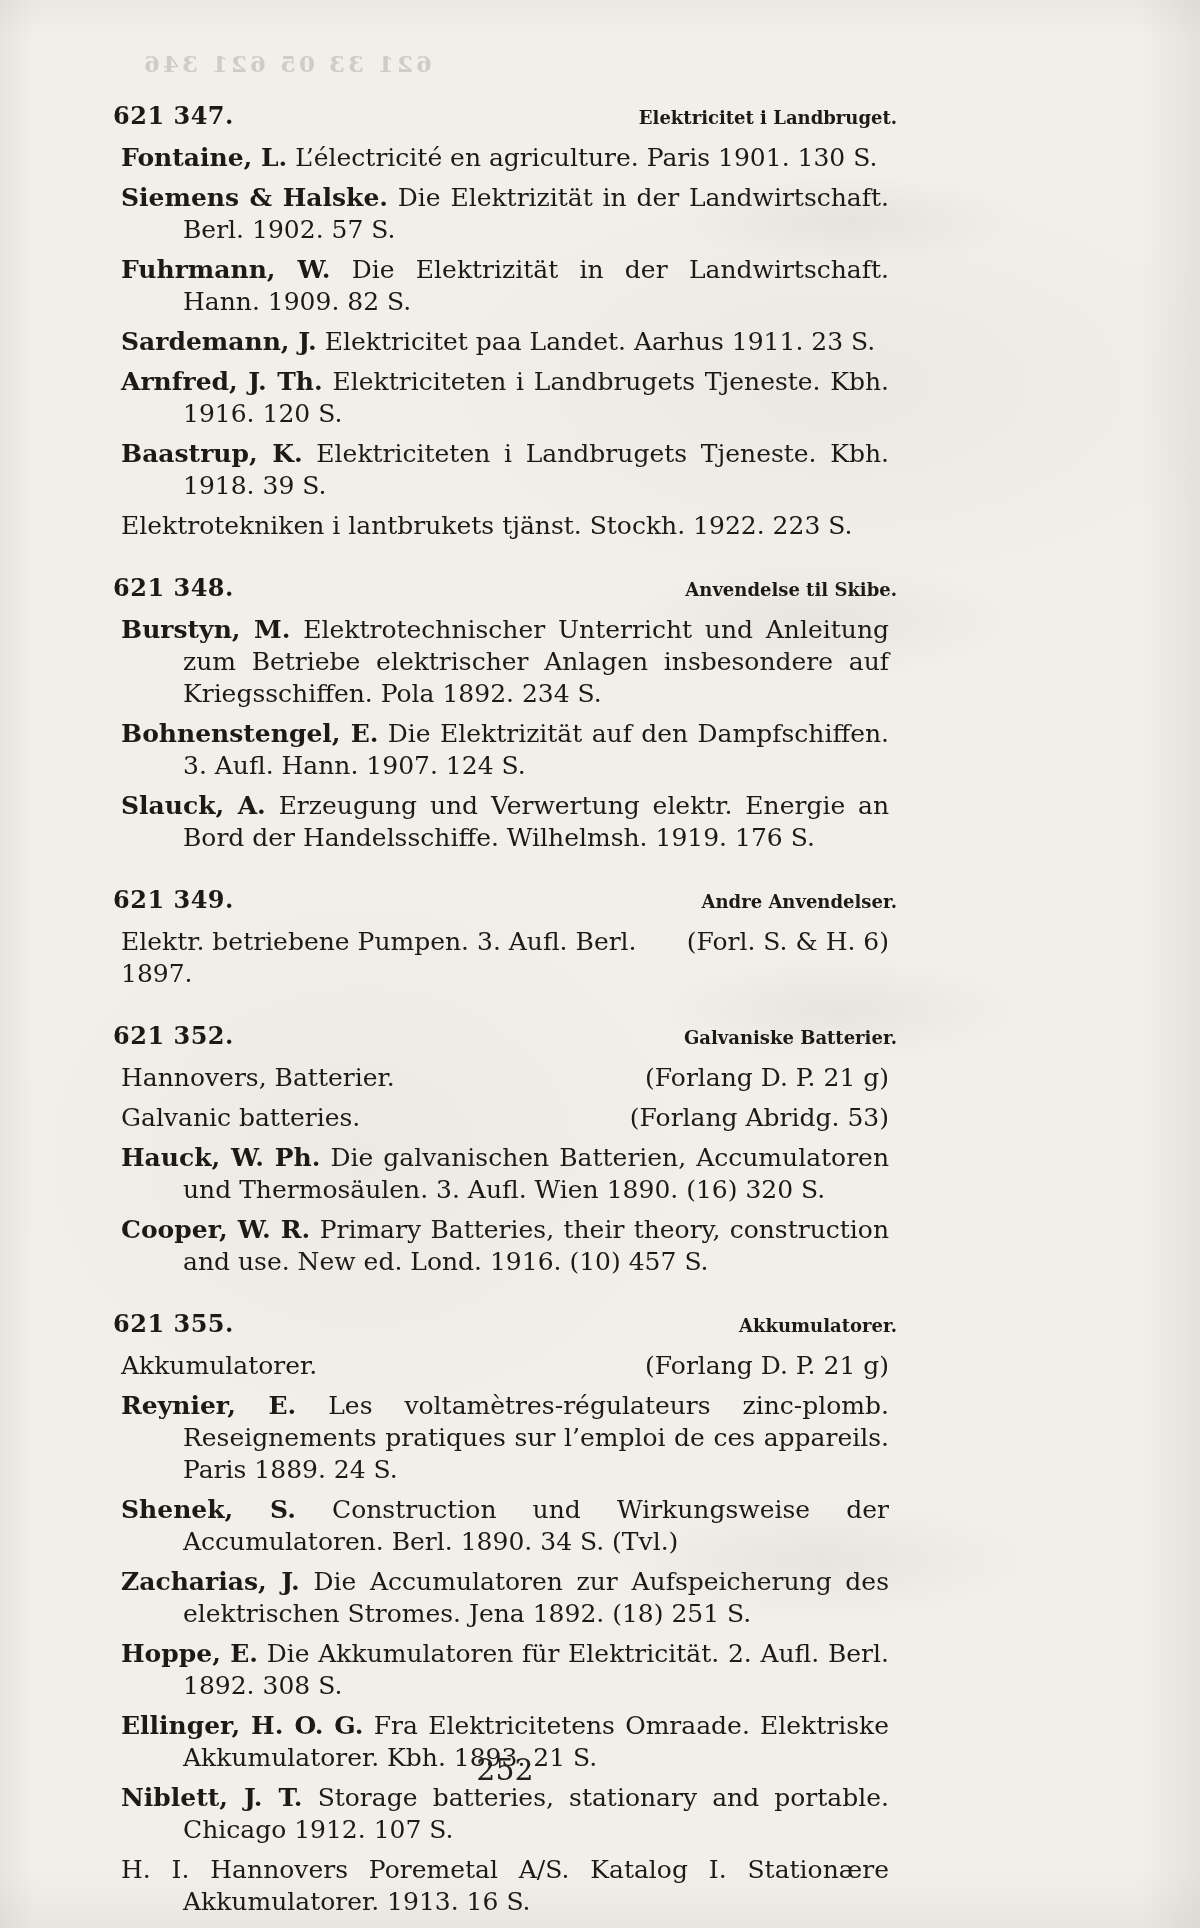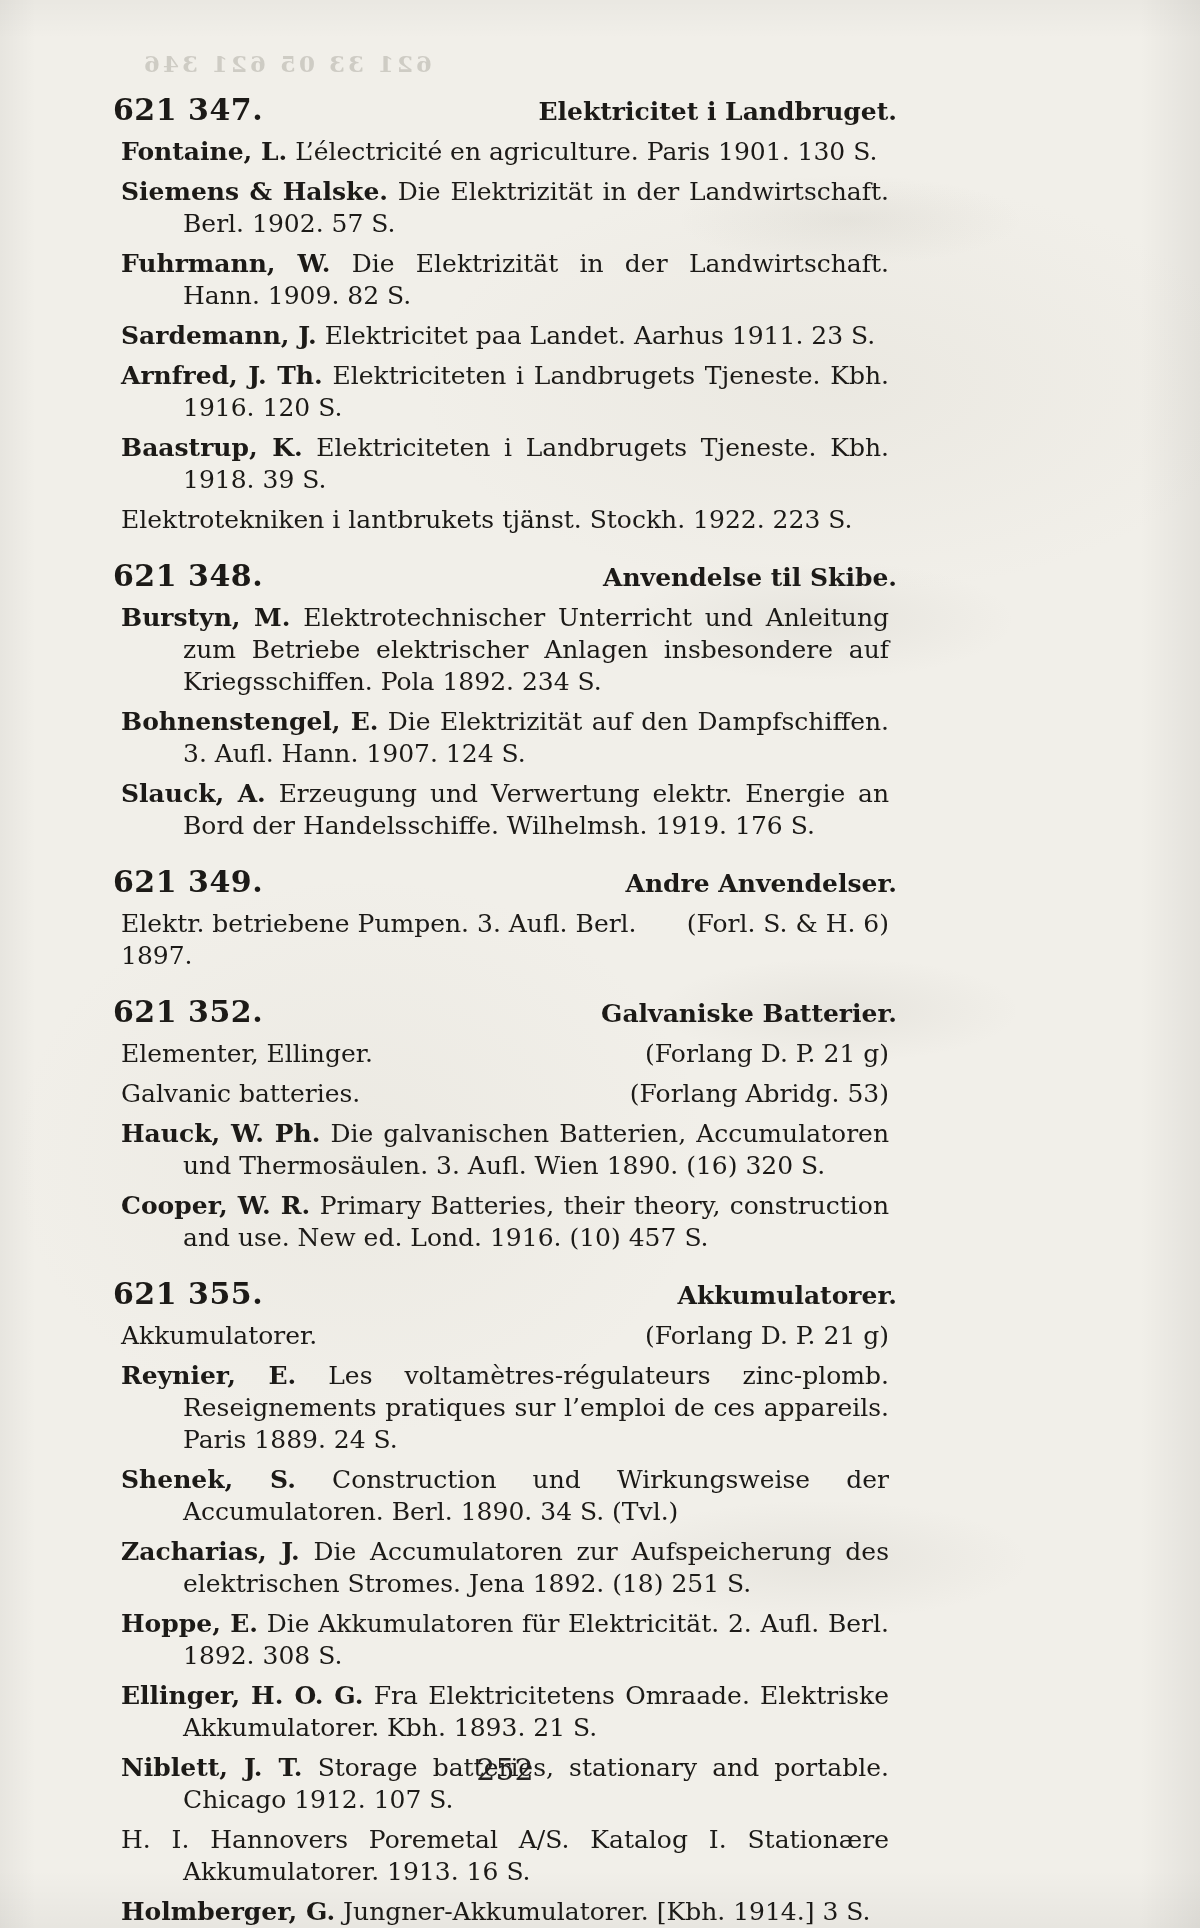--- a/index.html
+++ b/index.html
@@ -35,22 +35,22 @@
   .content{
     position:absolute;left:113px;top:94px;width:784px;
     font-size:25px;line-height:32px;
   }
   .sec{margin:0;}
   .sec + .sec{margin-top:24px;}
   .sec-head{
     display:flex;justify-content:space-between;align-items:baseline;
     font-weight:700;
   }
-  .sec-num{font-size:30px;letter-spacing:0.5px;}
-  .sec-title{font-size:25px;}
+  .sec-num{font-size:24px;letter-spacing:0.5px;}
+  .sec-title{font-size:18px;margin-top:8px;}
   .entry{
     margin:8px;
     padding-left:62px;text-indent:-62px;
     text-align:justify;
   }
   .entry .author{font-weight:700;}
   .entry.note-line{
     display:flex;justify-content:space-between;
     padding-left:0;text-indent:0;text-align:left;
   }
@@ -103,21 +103,21 @@
           <span class="text">Elektr. betriebene Pumpen.  3. Aufl.  Berl. 1897.</span>
           <span class="note">(Forl. S. &amp; H. 6)</span>
         </p>
       </section>
       <section class="sec">
         <div class="sec-head">
           <span class="sec-num">621 352.</span>
           <span class="sec-title">Galvaniske Batterier.</span>
         </div>
         <p class="entry note-line">
-          <span class="text">Elementer, Ellinger.</span>
+          <span class="text">Hannovers, Batterier.</span>
           <span class="note">(Forlang D. P. 21 g)</span>
         </p>
         <p class="entry note-line">
           <span class="text">Galvanic batteries.</span>
           <span class="note">(Forlang Abridg. 53)</span>
         </p>
         <p class="entry"><span class="author">Hauck, W. Ph.</span>  <span class="text">Die galvanischen Batterien, Accumulatoren und Thermosäulen.  3. Aufl.  Wien 1890.  (16) 320 S.</span></p>
         <p class="entry"><span class="author">Cooper, W. R.</span>  <span class="text">Primary Batteries, their theory, construction and use.  New ed.  Lond. 1916.  (10) 457 S.</span></p>
       </section>
       <section class="sec">

